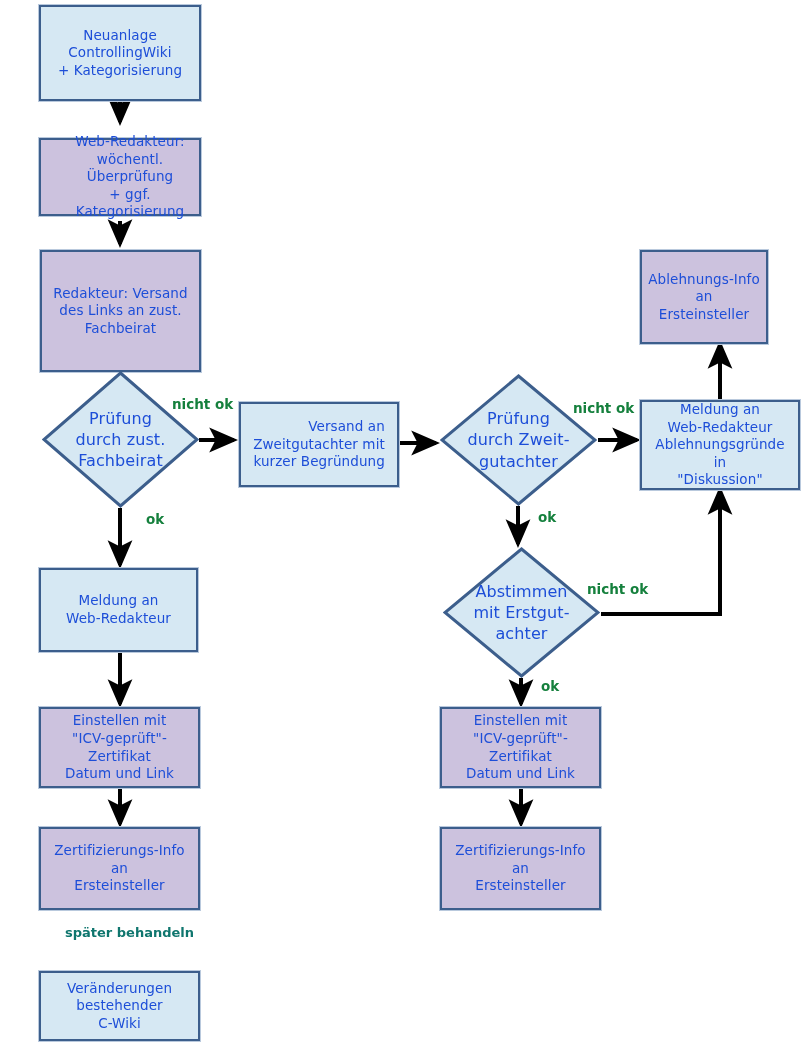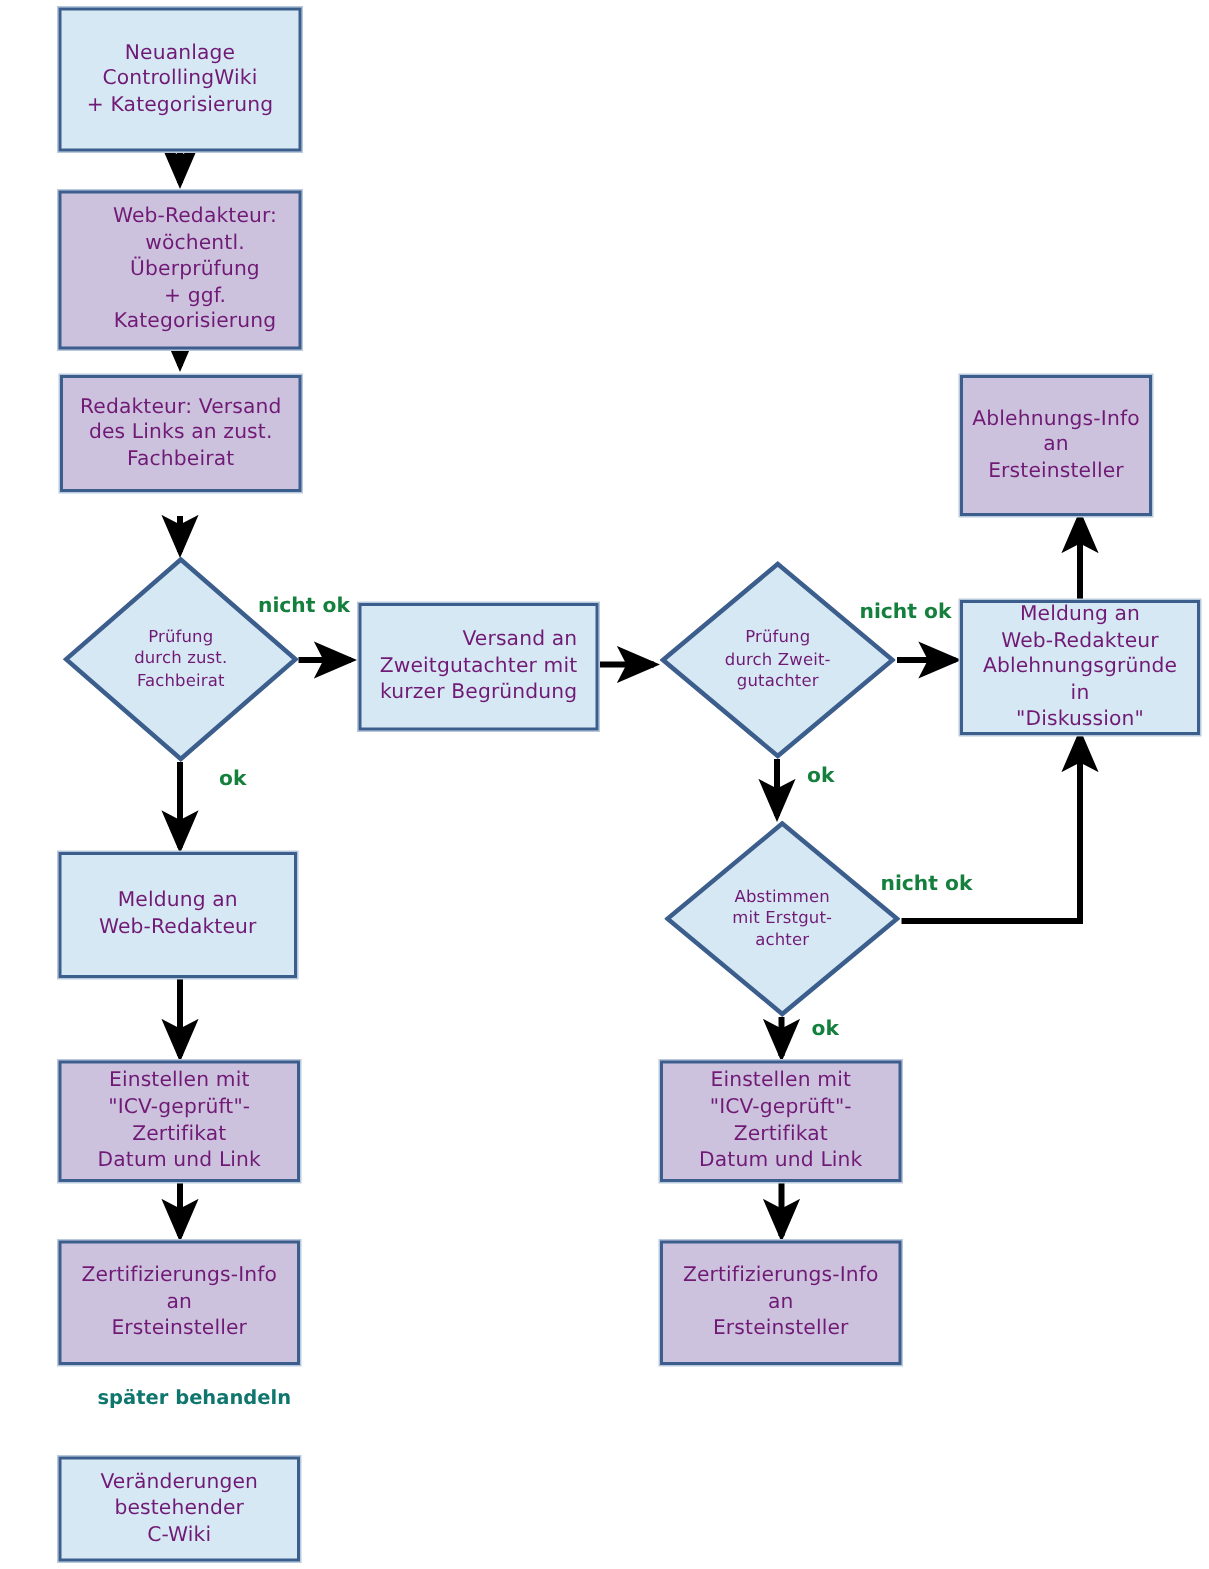--- a/index.html
+++ b/index.html
@@ -27,21 +27,21 @@
   }
   .node {
     position: absolute;
     box-sizing: border-box;
     display: flex;
     align-items: center;
     justify-content: center;
     text-align: center;
     font-size: 13.5px;
     line-height: 1.30;
-    color: #701a75;
+    color: #1d4ed8;
     letter-spacing: 0.1px;
   }
   .node.box {
     border: 2px solid #3c5e8c;
     box-shadow: 0 0 0 1px #b9c9dd;
   }
   .node.box.blue  { background: #d6e8f3; }
   .node.box.purple{ background: #ccc2de; }
   .node .label {
     padding: 0 5px;
@@ -52,21 +52,21 @@
     border: none;
   }
   .node.diamond .dia-svg {
     position: absolute;
     left: 0;
     top: 0;
   }
   .node.diamond .label {
     position: relative;
     z-index: 2;
-    font-size: 11px;
+    font-size: 16px;
     line-height: 1.32;
   }
   .edge-label {
     position: absolute;
     font-size: 13.5px;
     font-weight: bold;
     color: #15803d;
     white-space: nowrap;
   }
   .note-label {
@@ -119,27 +119,27 @@
       <path d="M521,788 L521,824"></path>
     </g>
   </svg>
 
   <div class="node box blue" style="left:39px; top:5px; width:162px; height:96px;">
     <span class="label">Neuanlage
 ControllingWiki
 + Kategorisierung</span>
   </div>
 
-  <div class="node box purple" style="left:39px; top:127px; width:162px; height:106px;padding-left:20px;">
+  <div class="node box purple" style="left:39px; top:138px; width:162px; height:78px;padding-left:20px;">
     <span class="label">Web-Redakteur:
 wöchentl. Überprüfung
 + ggf. Kategorisierung</span>
   </div>
 
-  <div class="node box purple" style="left:40px; top:250px; width:161px; height:78px;">
+  <div class="node box purple" style="left:40px; top:250px; width:161px; height:122px;">
     <span class="label">Redakteur: Versand
 des Links an zust.
 Fachbeirat</span>
   </div>
 
   <div class="node diamond" style="left:42px; top:371px; width:157px; height:137px;">
     <svg class="dia-svg" width="157" height="137" viewBox="0 0 157 137">
       <polygon points="78.5,2 155,68.5 78.5,135 2,68.5" fill="#d6e8f3" stroke="#3c5e8c" stroke-width="3"></polygon>
     </svg>
     <span class="label">Prüfung

